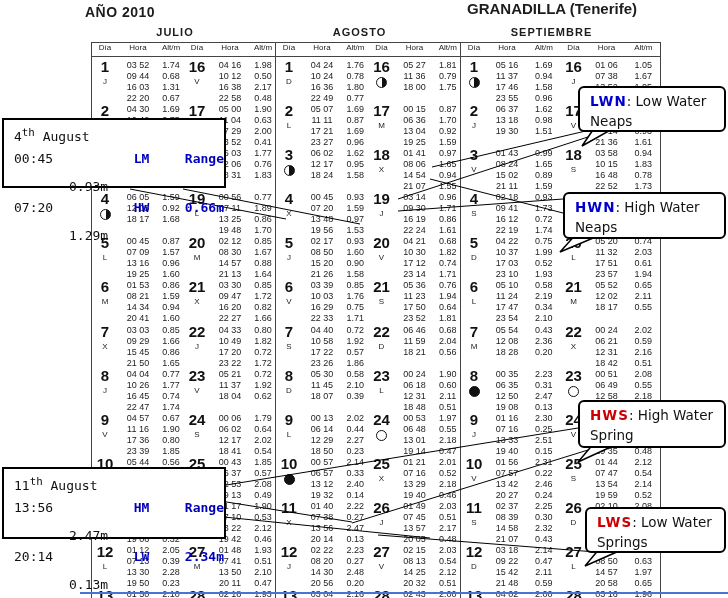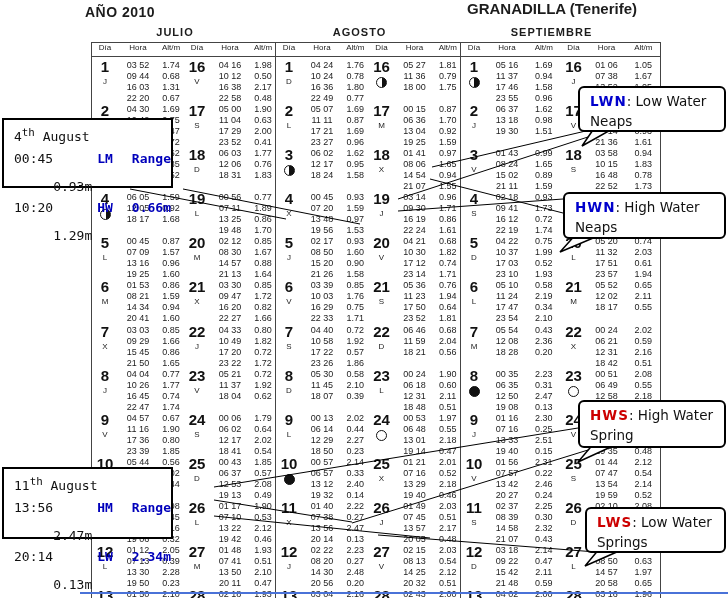--- a/index.html
+++ b/index.html
@@ -30,21 +30,21 @@
   .moon.nm{background:#111;}
   .moon.fm{background:#fff;}
   .rows{flex:1;padding-top:1px;}
   .trow{display:flex;height:11px;font-size:9px;line-height:11px;}
   .ttime{width:40px;text-align:center;flex:none;white-space:pre;}
   .talt{flex:1;text-align:center;}
   
   #connector-lines{position:absolute;left:0;top:0;z-index:2;pointer-events:none;}
   #bubble-tails{position:absolute;left:0;top:0;z-index:3;pointer-events:none;}
   
-  .meas-box{position:absolute;left:2px;width:171px;background:#fff;border:2px solid #000;
+  .meas-box{position:absolute;left:2px;width:224px;background:#fff;border:2px solid #000;
             z-index:5;font-family:"DejaVu Sans Mono",monospace;font-size:13px;color:#111;
             padding:6px 0 4px 10px;box-sizing:border-box;}
   .meas-date{margin-bottom:4px;}
   .meas-line{display:flex;line-height:21px;}
   .m-time{width:56px;}
   .m-height{width:66px;margin-top:28px;}
   .m-code{width:52px;font-weight:bold;color:#0000bb;}
   .m-extra{font-weight:bold;color:#0000bb;}
   
   .bubble{position:absolute;background:#fff;border:2px solid #000;border-radius:6px;z-index:4;
@@ -1873,21 +1873,21 @@
 
   <div class="meas-box" style="top:118px;height:70px;">
     <div class="meas-date"><span>4</span><sup>th</sup><span> August</span></div>
     <div class="meas-line">
       <span class="m-time">00:45</span>
       <span class="m-height">0.93m</span>
       <span class="m-code">LM</span>
       <span class="m-extra">Range</span>
     </div>
     <div class="meas-line">
-      <span class="m-time">10:20</span>
+      <span class="m-time">07:20</span>
       <span class="m-height">1.29m</span>
       <span class="m-code">HW</span>
       <span class="m-extra">0.66m</span>
     </div>
   </div>
 
   <div class="meas-box" style="top:467px;height:72px;">
     <div class="meas-date"><span>11</span><sup>th</sup><span> August</span></div>
     <div class="meas-line">
       <span class="m-time">13:56</span>

